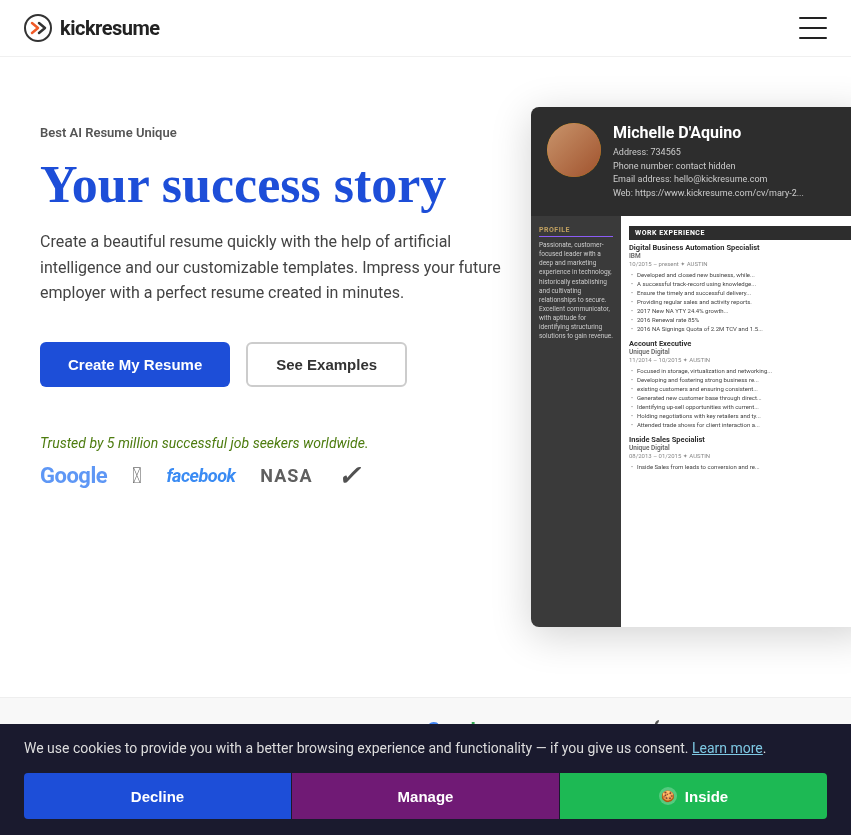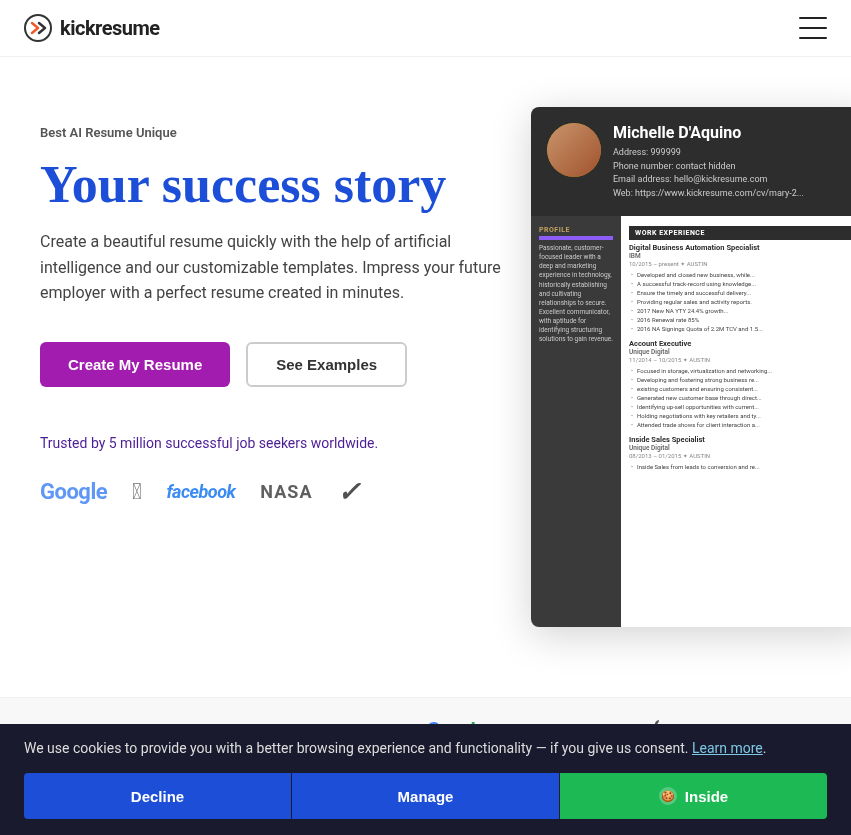--- a/index.html
+++ b/index.html
@@ -86,21 +86,21 @@
       max-width: 480px;
       margin-bottom: 36px;
     }
     .cta-row {
       display: flex;
       gap: 16px;
       margin-bottom: 48px;
       align-items: center;
     }
     .btn-primary {
-      background: #a21caf;
+      background: #1d4ed8;
       color: #fff;
       border: none;
       border-radius: 6px;
       padding: 14px 28px;
       font-size: 15px;
       font-weight: 600;
       cursor: pointer;
       white-space: nowrap;
     }
     .btn-secondary {
@@ -109,22 +109,23 @@
       border: 2px solid #ccc;
       border-radius: 6px;
       padding: 12px 28px;
       font-size: 15px;
       font-weight: 600;
       cursor: pointer;
       white-space: nowrap;
     }
     .trusted-label {
       font-size: 14px;
-      color: #4c1d95;
-      margin-bottom: 24px;
+      color: #4d7c0f;
+      margin-bottom: 8px;
+      font-style: italic;
     }
     .logos-row {
       display: flex;
       align-items: center;
       gap: 25px;
       flex-wrap: wrap;
     }
     .brand-logo {
       color: #555;
       font-size: 18px;
@@ -202,21 +203,21 @@
     .resume-sidebar-section {
       margin-bottom: 12px;
     }
     .sidebar-heading {
       font-size: 7px;
       font-weight: 700;
       color: #c0a060;
       text-transform: uppercase;
       letter-spacing: 0.5px;
       margin-bottom: 4px;
-      border-bottom: 4px solid #8b5cf6;
+      border-bottom: 1px solid #8b5cf6;
       padding-bottom: 2px;
     }
     .sidebar-text {
       font-size: 6.5px;
       color: #ccc;
       line-height: 1.4;
     }
     .resume-main {
       flex: 1;
       padding: 10px 8px;
@@ -292,21 +293,21 @@
       color: #fff;
       border: none;
       padding: 14px;
       font-size: 15px;
       font-weight: 600;
       cursor: pointer;
       border-radius: 4px 0 0 4px;
     }
     .btn-manage {
       flex: 1;
-      background: #1d4ed8;
+      background: #701a75;
       color: #fff;
       border: none;
       border-left: 1px solid #1a1a2e;
       padding: 14px;
       font-size: 15px;
       font-weight: 600;
       cursor: pointer;
     }
     .btn-accept {
       flex: 1;
@@ -402,21 +403,21 @@
   </div>
 
   <div class="resume-preview">
     <div class="resume-header-bar">
       <div class="avatar-circle">
         <div class="avatar-img"></div>
       </div>
       <div>
         <div class="resume-name">Michelle D'Aquino</div>
         <div class="resume-contact">
-          <div>Address: <span>999999</span></div>
+          <div>Address: <span>734565</span></div>
           <div>Phone number: <span>contact hidden</span></div>
           <div>Email address: <span>hello@kickresume.com</span></div>
           <div>Web: <span>https://www.kickresume.com/cv/mary-2...</span></div>
         </div>
       </div>
     </div>
     <div class="resume-body">
       <div class="resume-sidebar">
         <div class="resume-sidebar-section">
           <div class="sidebar-heading">PROFILE</div>

